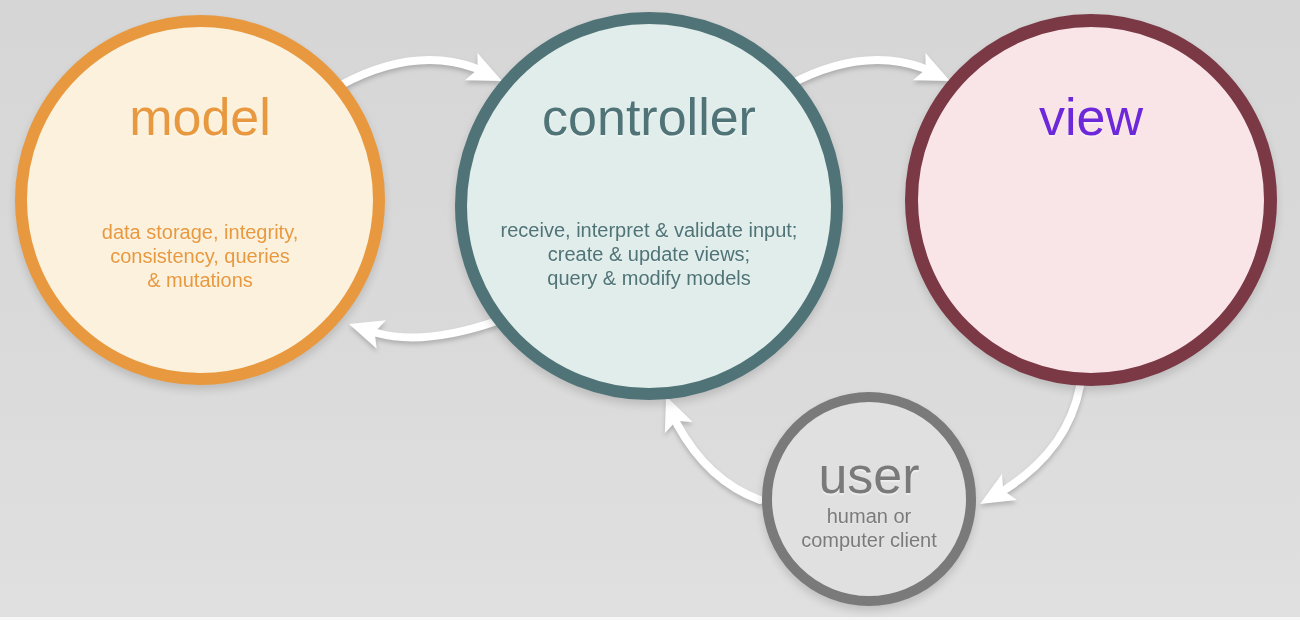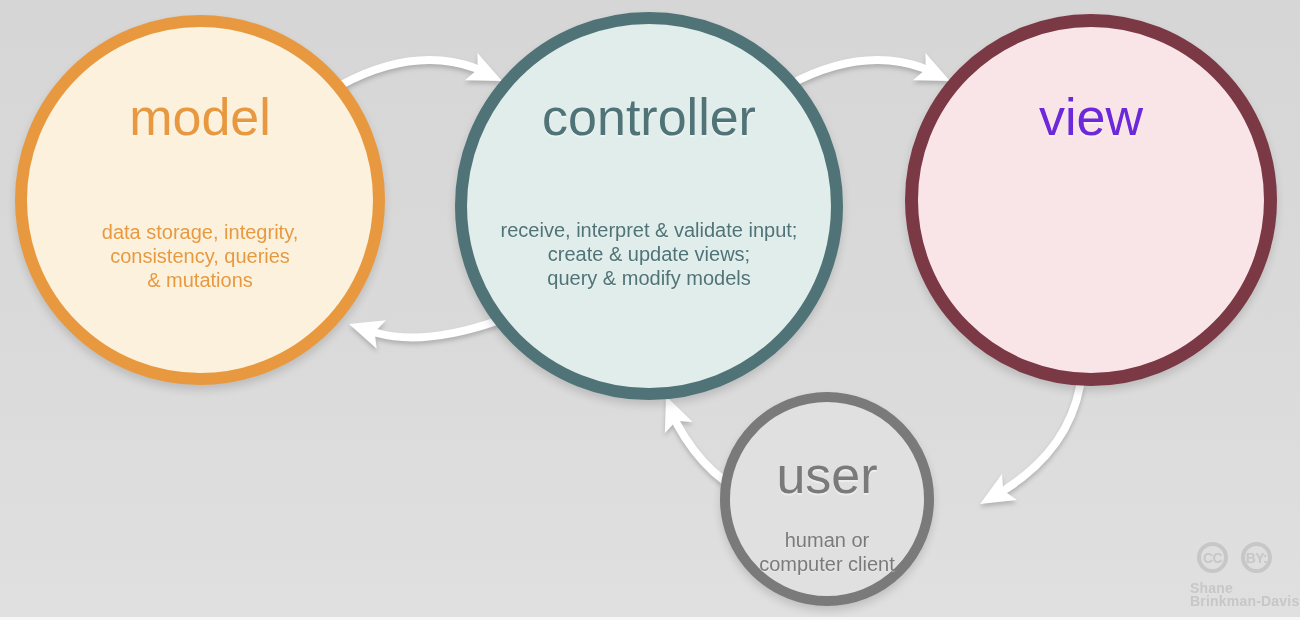--- a/index.html
+++ b/index.html
@@ -42,23 +42,23 @@
   }
   #node-model      { left: 15px;  top: 15px;  width: 370px; height: 370px; border: 12px solid; }
   #node-model .title { top: 64px; }
   #node-model .desc  { top: 193px; }
   #node-controller { left: 455px; top: 12px;  width: 388px; height: 388px; border: 12px solid; }
   #node-controller .title { top: 67px; }
   #node-controller .desc  { top: 194px; }
   #node-view       { left: 905px; top: 14px;  width: 372px; height: 372px; border: 13px solid; }
   #node-view .title { top: 64px; }
   #node-view .desc  { top: 204px; }
-  #node-user       { left: 720px; top: 392px; width: 214px; height: 214px; border: 10px solid; }
+  #node-user       { left: 762px; top: 392px; width: 214px; height: 214px; border: 10px solid; }
   #node-user .title { top: 47px; }
-  #node-user .desc  { top: 102px; margin-top: 24px; }
+  #node-user .desc  { top: 102px; }
   #attribution { position: absolute; left: 1190px; top: 542px; }
   .badges { display: flex; gap: 13px; margin-left: 7px; }
   .badge {
     display: flex; align-items: center; justify-content: center;
     width: 31px; height: 31px; box-sizing: border-box;
     border: 4px solid; border-radius: 50%;
     font-weight: bold; font-size: 14px; letter-spacing: -0.5px;
   }
   #author {
     margin-top: 9px;
@@ -111,23 +111,15 @@
   <div class="node" id="node-view" style="border-color: rgb(123, 56, 69); background-color: rgb(249, 229, 232); color: #6d28d9;">
     <div class="title">view</div>
   </div>
 
   <div class="node" id="node-user" style="border-color: rgb(122, 122, 122); background-color: rgb(224, 224, 224); color: rgb(122, 122, 122);">
     <div class="title">user</div>
     <div class="desc">human or
 computer client</div>
   </div>
 
-  <div id="attribution" style="color: rgb(199, 199, 199);">
-    <div class="badges">
-      <span class="badge">CC</span>
-      <span class="badge">BY:</span>
-    </div>
-    <div id="author">Shane
-Brinkman-Davis</div>
-  </div>
 
   <div id="bottom-edge"></div>
 </div>
 
 </body></html>

